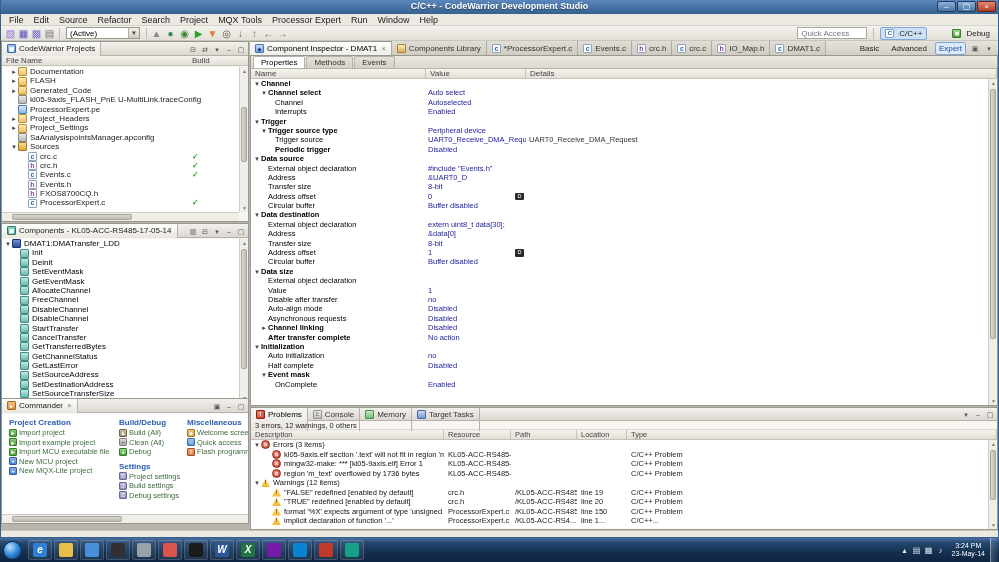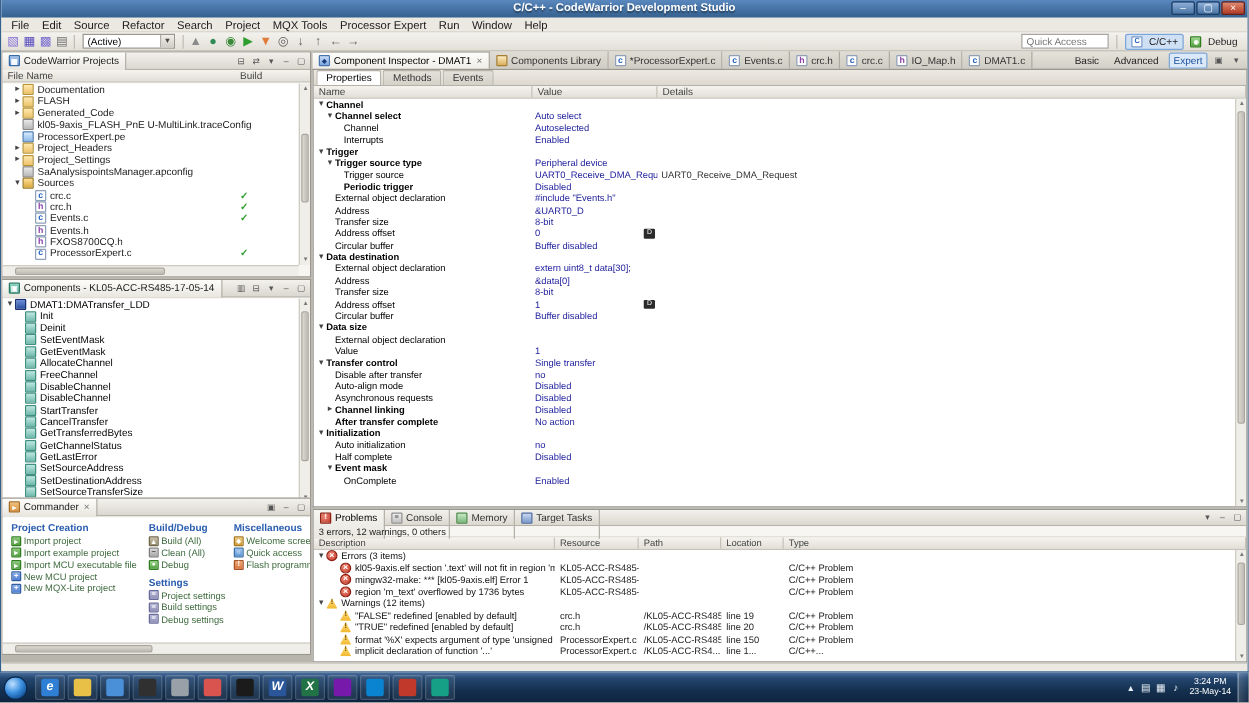--- a/index.html
+++ b/index.html
@@ -241,21 +241,21 @@
           <span class="tbico" style="color: rgb(224, 123, 57);">▼</span>
           <span class="tbico" style="color: rgb(85, 85, 85);">◎</span>
           <span class="tbico" style="color: rgb(102, 102, 102);">↓</span>
           <span class="tbico" style="color: rgb(102, 102, 102);">↑</span>
           <span class="tbico" style="color: rgb(102, 102, 102);">←</span>
           <span class="tbico" style="color: rgb(102, 102, 102);">→</span>
         </span>
       <div class="tb-right">
         <input class="qa-input" placeholder="Quick Access" style="">
         <span class="tbsep"></span>
-        <span style="display:flex;align-items:center;gap:0">
+        <span style="display:flex;align-items:center;gap:20px">
             <span class="persp active">
     <span class="pic pic-cpp-perspective-icon"></span>
     <span>C/C++</span>
   </span>
             <span class="persp">
     <span class="pic pic-debug-perspective-icon"></span>
     <span>Debug</span>
   </span>
           </span>
       </div>
@@ -732,20 +732,31 @@
       <span class="arrow"></span>
       <span class="pname">Periodic trigger</span>
     </div>
     <div class="c-val">
       <span>Disabled</span>
       
     </div>
     <div class="c-det"></div>
   </div>
               <div class="prow">
+    <div class="c-name bold lv0">
+      <span class="arrow ar-o"></span>
+      <span class="pname">Data source</span>
+    </div>
+    <div class="c-val">
+      <span></span>
+      
+    </div>
+    <div class="c-det"></div>
+  </div>
+              <div class="prow">
     <div class="c-name lv1">
       <span class="arrow"></span>
       <span class="pname">External object declaration</span>
     </div>
     <div class="c-val">
       <span>#include "Events.h"</span>
       
     </div>
     <div class="c-det"></div>
   </div>
@@ -881,31 +892,20 @@
     </div>
     <div class="c-det"></div>
   </div>
               <div class="prow">
     <div class="c-name lv1">
       <span class="arrow"></span>
       <span class="pname">Value</span>
     </div>
     <div class="c-val">
       <span>1</span>
-      
-    </div>
-    <div class="c-det"></div>
-  </div>
-              <div class="prow">
-    <div class="c-name bold lv0">
-      <span class="arrow ar-o"></span>
-      <span class="pname">Transfer control</span>
-    </div>
-    <div class="c-val">
-      <span>Single transfer</span>
       
     </div>
     <div class="c-det"></div>
   </div>
               <div class="prow">
     <div class="c-name lv1">
       <span class="arrow"></span>
       <span class="pname">Disable after transfer</span>
     </div>
     <div class="c-val">

